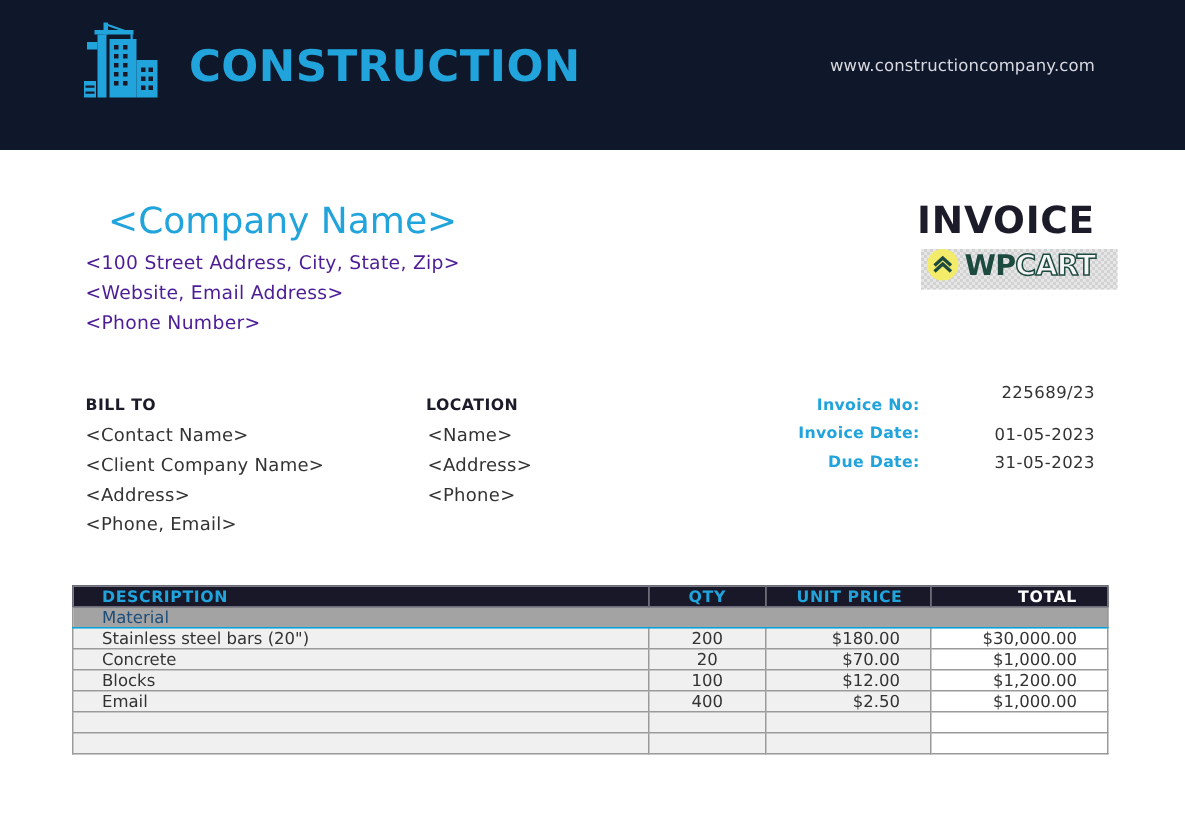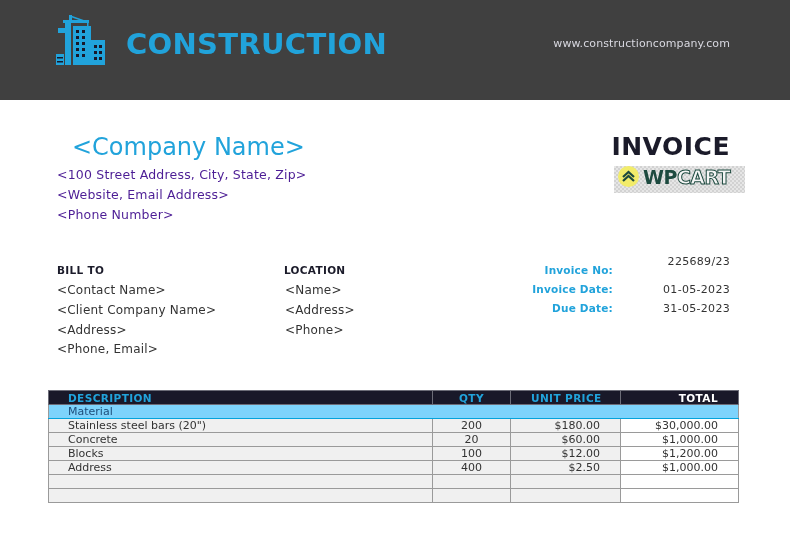--- a/index.html
+++ b/index.html
@@ -1,19 +1,19 @@
 <!DOCTYPE html>
 <html><head>
   <meta charset="utf-8">
   <style>
     * { box-sizing: border-box; margin: 0; padding: 0; }
     html, body { width: 790px; height: 558px; overflow: hidden; background: #ffffff; }
     body { font-family: "DejaVu Sans", sans-serif; color: #2f2f2f; position: relative; }
 
-    .top-banner { position: absolute; left: 0; top: 0; width: 790px; height: 100px; background: #404040; }
+    .top-banner { position: absolute; left: 0; top: 0; width: 790px; height: 100px; background: #0f172a; }
     .logo-icon { position: absolute; left: 55px; top: 14px; width: 54px; height: 52px; }
     .logo-text { position: absolute; left: 126px; top: 27px; font-family: "DejaVu Sans", sans-serif; font-weight: bold; font-size: 29px; color: #21a3db; letter-spacing: 0.3px; }
     .website { position: absolute; right: 60px; top: 37px; font-size: 11px; color: #d8d8e0; letter-spacing: 0.1px; }
 
     .company-name { position: absolute; left: 72px; top: 133px; font-size: 24px; color: #21a3db; }
     .company-line { position: absolute; left: 57px; font-size: 12.5px; color: #4c1d95; letter-spacing: 0.2px; }
 
     .invoice-title { position: absolute; right: 60px; top: 132px; font-weight: bold; font-size: 25px; color: #1b1b2a; letter-spacing: 0.5px; }
     .wpcart { position: absolute; left: 614px; top: 166px; width: 131px; height: 27px;
       background-color: #e6e6e6;
@@ -31,21 +31,21 @@
     .meta-value { position: absolute; right: 60px; font-size: 11px; color: #333; text-align: right; letter-spacing: 0.3px; }
 
     .items-table { position: absolute; left: 48px; top: 390px; width: 690px; border-collapse: collapse; table-layout: fixed; }
     .items-table th, .items-table td { height: 14px; font-size: 11px; padding: 0 20px; border: 1.5px solid #9a9a9a; white-space: nowrap; }
     .items-table thead th { background: #191829; color: #21a3db; font-weight: bold; font-size: 10.5px; letter-spacing: 0.4px; border-color: #6c6c78; }
     .items-table thead th.total-col { color: #ffffff; }
     .col-desc { width: 384px; text-align: left; padding-left: 19px !important; }
     .col-qty { width: 78px; text-align: center; }
     .col-price { width: 110px; text-align: right; }
     .col-total { width: 118px; text-align: right; }
-    .category-row td { background: #7dd3fc; color: #1d4d7a; font-size: 11px; border-color: #03a3dc; border-left-color: #9a9a9a; border-right-color: #9a9a9a; }
+    .category-row td { background: #a3a3a3; color: #1d4d7a; font-size: 11px; border-color: #03a3dc; border-left-color: #9a9a9a; border-right-color: #9a9a9a; }
     .item-row td { background: #f0f0f0; color: #333; }
     .item-row td.col-total { background: #ffffff; margin-top: 32px; }
   </style>
 </head>
 <body>
 
 <div class="top-banner">
   <svg class="logo-icon" viewBox="0 0 54 52">
     <g fill="#21a3db">
       <rect x="8" y="6" width="26" height="3"></rect>
@@ -132,31 +132,31 @@
     </tr>
     <tr class="item-row">
       <td class="col-desc">Stainless steel bars (20")</td>
       <td class="col-qty">200</td>
       <td class="col-price">$180.00</td>
       <td class="col-total">$30,000.00</td>
     </tr>
     <tr class="item-row">
       <td class="col-desc">Concrete</td>
       <td class="col-qty">20</td>
-      <td class="col-price">$60.00</td>
+      <td class="col-price">$70.00</td>
       <td class="col-total">$1,000.00</td>
     </tr>
     <tr class="item-row">
       <td class="col-desc">Blocks</td>
       <td class="col-qty">100</td>
       <td class="col-price">$12.00</td>
       <td class="col-total">$1,200.00</td>
     </tr>
     <tr class="item-row">
-      <td class="col-desc">Address</td>
+      <td class="col-desc">Email</td>
       <td class="col-qty">400</td>
       <td class="col-price">$2.50</td>
       <td class="col-total">$1,000.00</td>
     </tr>
     <tr class="item-row">
       <td class="col-desc"></td>
       <td class="col-qty"></td>
       <td class="col-price"></td>
       <td class="col-total"></td>
     </tr>

